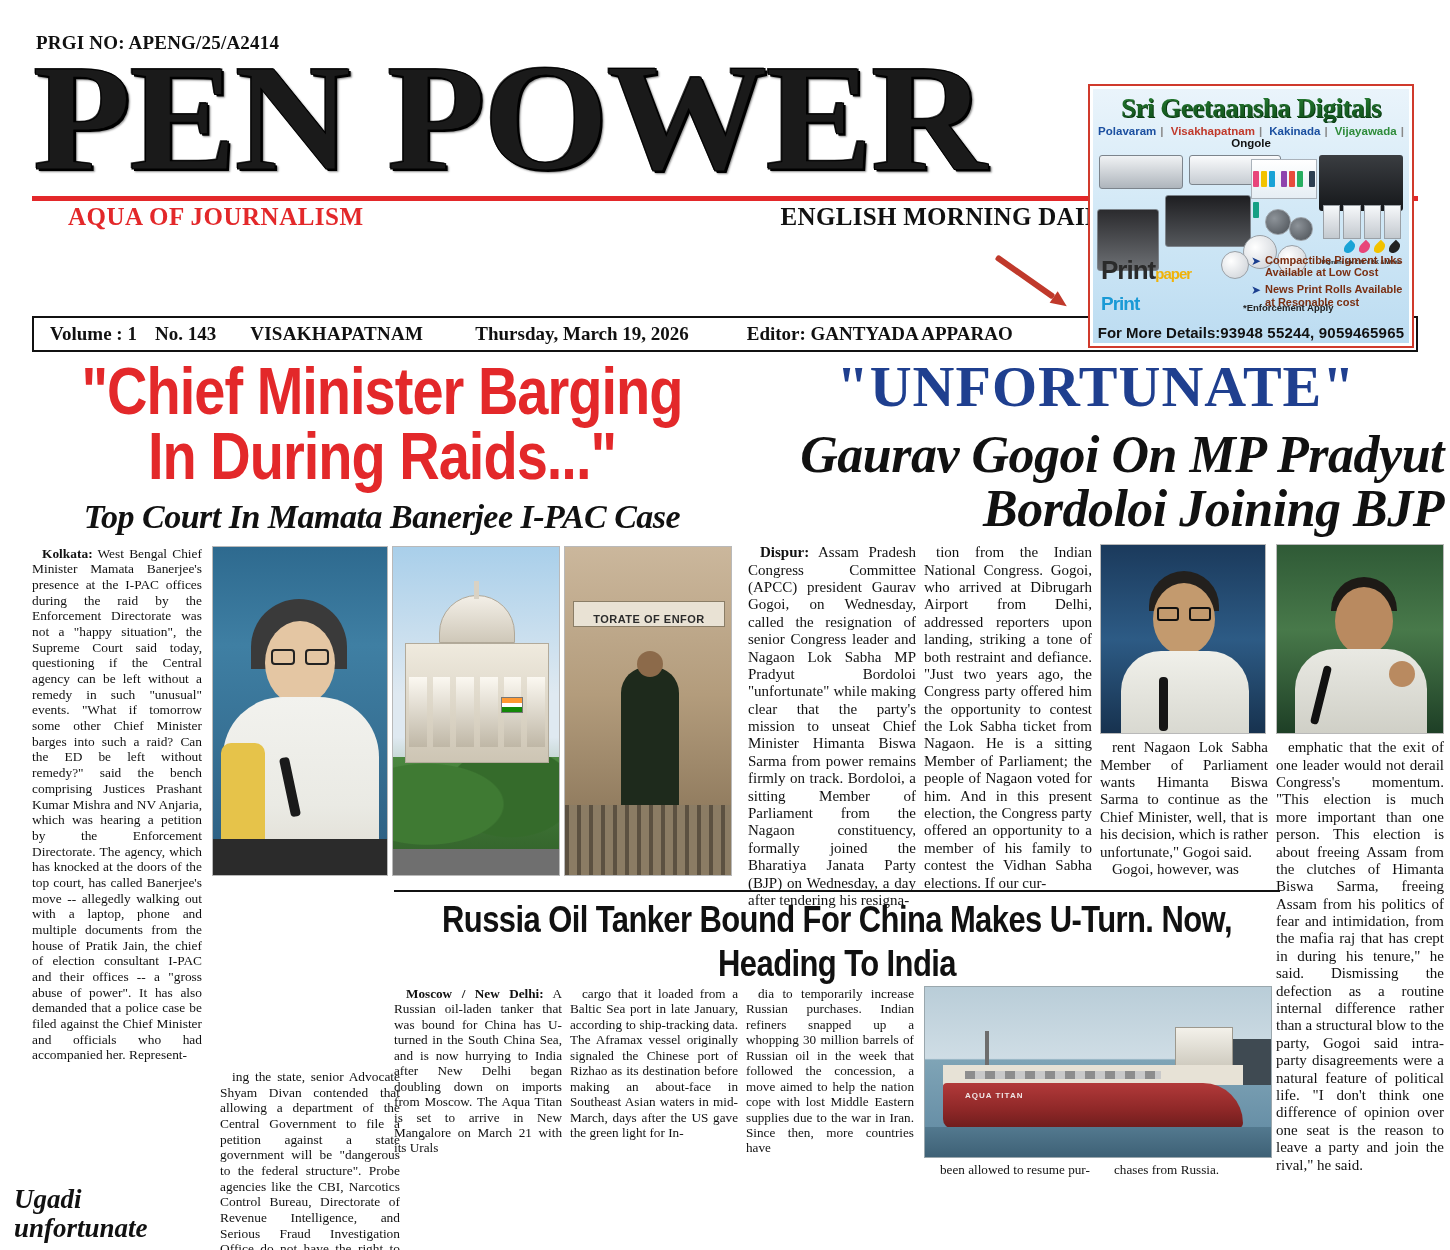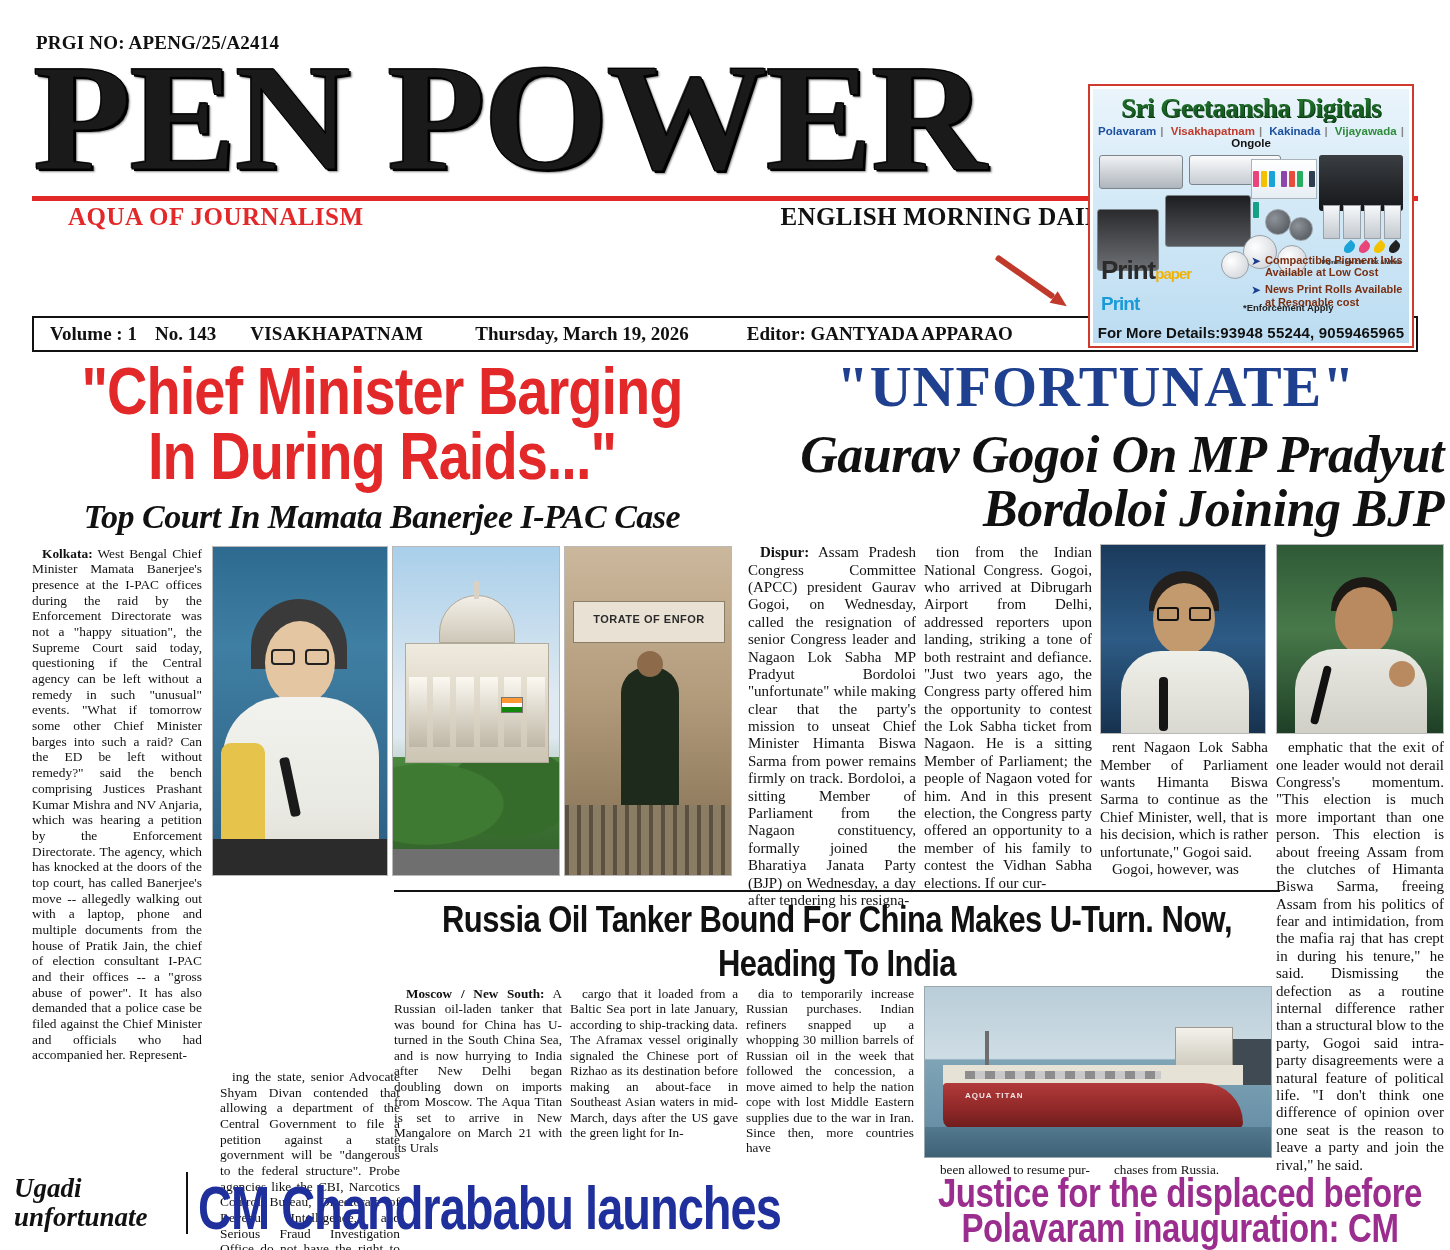--- a/index.html
+++ b/index.html
@@ -204,21 +204,21 @@
   .ct-cols i{ flex:1; background:linear-gradient(180deg,#fbf8f1,#bfb7a6); }
   .ct-flag{ position:absolute; left:108px; top:150px; width:22px; height:16px;
     background:linear-gradient(180deg,#ff9933 33%, #ffffff 33% 66%, #138808 66%); border:1px solid #777; }
   .ct-trees{ position:absolute; left:0; bottom:0; width:168px; height:118px;
     background:radial-gradient(ellipse at 20% 40%, #3f7a33 0 40%, transparent 41%),
                radial-gradient(ellipse at 70% 30%, #356b2b 0 38%, transparent 39%),
                linear-gradient(180deg,#4c8840,#2f5d28); }
   .ct-road{ position:absolute; left:0; bottom:0; width:168px; height:26px; background:#6f6f6f; }
 
   .ed-wall{ position:absolute; inset:0; background:linear-gradient(180deg,#cbb79c 0%, #b39c7c 45%, #7e6a4f 100%); }
-  .ed-plaque{ position:absolute; left:8px; top:54px; width:152px; height:42px; background:#e9e2d4; border:1px solid #8a7d66; }
+  .ed-plaque{ position:absolute; left:8px; top:54px; width:152px; height:26px; background:#e9e2d4; border:1px solid #8a7d66; }
   .ed-plaque span{ display:block; font-family:"Liberation Sans", sans-serif; font-weight:bold;
     font-size:11px; text-align:center; line-height:34px; color:#2b2b2b; letter-spacing:.5px; }
   .ed-guard{ position:absolute; left:56px; top:120px; width:58px; height:150px; background:#1e2a1c; border-radius:26px 26px 0 0; }
   .ed-head{ position:absolute; left:72px; top:104px; width:26px; height:26px; border-radius:50%; background:#8c6a4a; }
   .ed-gate{ position:absolute; left:0; bottom:0; width:168px; height:70px;
     background:repeating-linear-gradient(90deg,#5c5141 0 4px, #8b7c64 4px 12px); }
 
   .gg-bg{ position:absolute; inset:0; }
   .gg-face{ position:absolute; left:52px; top:38px; width:62px; height:72px; border-radius:50%; background:#c39a6e; }
   .gg-hair{ position:absolute; left:48px; top:26px; width:70px; height:40px; border-radius:36px 36px 0 0; background:#23201d; }
@@ -264,21 +264,21 @@
   .tk-name{ position:absolute; left:40px; top:104px; font-size:8px; font-weight:bold; color:#f0e6e6;
     font-family:"Liberation Sans", sans-serif; letter-spacing:1px; }
   .tk-sea{ position:absolute; left:0; bottom:0; width:348px; height:30px;
     background:linear-gradient(180deg,#53798f,#3e6176); }
   .tk-port{ position:absolute; right:0; top:52px; width:44px; height:46px; background:#3f4a52; }
   .tanker-tail{ display:flex; margin-top:4px; }
   .tanker-tail .tt{ width:168px; font-size:13.2px; }
   .tanker-tail .tt + .tt{ margin-left:8px; }
 
   
-  .bottom{ position:absolute; left:14px; right:14px; bottom:16px; height:62px; display:flex; }
+  .bottom{ position:absolute; left:14px; right:14px; bottom:5px; height:62px; display:flex;flex-direction:column; }
   .bleft{ width:170px; font-family:"Liberation Serif", serif; font-style:italic; font-weight:bold;
     font-size:27px; line-height:1.06; padding-top:2px; }
   .bvdiv{ width:2px; background:#111; margin:0 10px 0 2px; }
   .bmid{ flex:1; }
   .bmid .t{
     color:#1f2f9c; font-family:"Liberation Sans", sans-serif; font-weight:bold;
     font-size:47px; letter-spacing:-1px; transform:scaleY(1.3); transform-origin:left top;
     white-space:nowrap;
   }
   .bright{ width:512px; }
@@ -484,21 +484,21 @@
           </div>
         </div>
       </div>
     </div>
 
     <div class="tanker" style="position:absolute; left:362px; top:528px; width:886px;">
       <div class="topline"></div>
       <div class="tanker-hl">Russia Oil Tanker Bound For China Makes U-Turn. Now, Heading To India</div>
       <div class="tanker-cols">
         <div class="tcol">
-          <p><b>Moscow / New South:</b> <span>A Russian oil-laden tanker that was bound for China has U-turned in the South China Sea, and is now hurrying to India after New Delhi began doubling down on imports from Moscow. The Aqua Titan is set to arrive in New Mangalore on March 21 with its Urals</span></p>
+          <p><b>Moscow / New Delhi:</b> <span>A Russian oil-laden tanker that was bound for China has U-turned in the South China Sea, and is now hurrying to India after New Delhi began doubling down on imports from Moscow. The Aqua Titan is set to arrive in New Mangalore on March 21 with its Urals</span></p>
         </div>
         <div class="tcol">
           <p>cargo that it loaded from a Baltic Sea port in late January, according to ship-tracking data. The Aframax vessel originally signaled the Chinese port of Rizhao as its destination before making an about-face in Southeast Asian waters in mid-March, days after the US gave the green light for In-</p>
         </div>
         <div class="tcol">
           <p>dia to temporarily increase Russian purchases. Indian refiners snapped up a whopping 30 million barrels of Russian oil in the week that followed the concession, a move aimed to help the nation cope with lost Middle Eastern supplies due to the war in Iran. Since then, more countries have</p>
         </div>
         <div class="ph-tanker">
           <div class="tk-port"></div>
           <div class="tk-house"></div>

